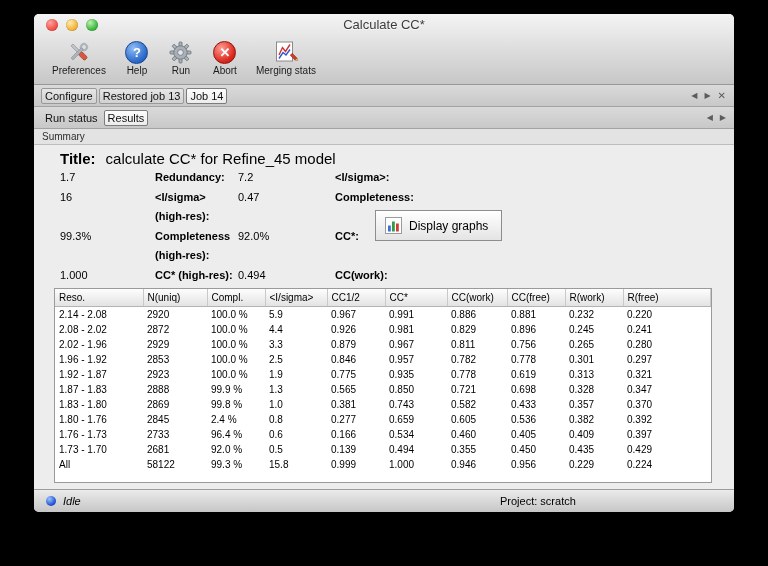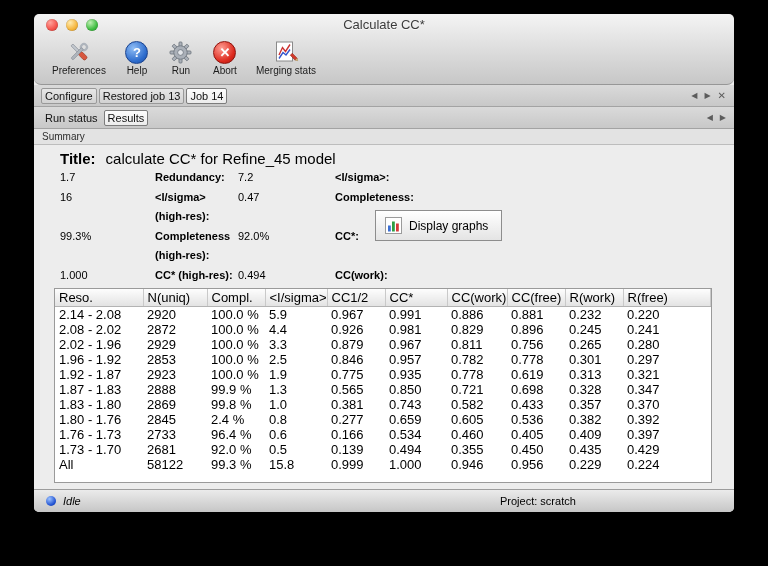--- a/index.html
+++ b/index.html
@@ -2,21 +2,21 @@
 <html><head>
 <meta charset="utf-8">
 <style>
   html,body{margin:0;padding:0;background:#000;}
   .stage{position:relative;width:768px;height:566px;background:#000;overflow:hidden;
          font-family:"Liberation Sans",sans-serif;-webkit-font-smoothing:antialiased;}
   .window{position:absolute;left:34px;top:14px;width:700px;height:498px;border-radius:5px;
           background:#ededed;overflow:hidden;display:flex;flex-direction:column;
           box-shadow:0 12px 30px rgba(0,0,0,.85);}
   
-  .header{background:linear-gradient(#f4f4f4,#c7c7c7);border-bottom:1px solid #979797;border-radius:7px;}
+  .header{background:linear-gradient(#f4f4f4,#c7c7c7);border-bottom:1px solid #979797;}
   .titlebar{position:relative;height:22px;}
   .traffic{position:absolute;left:12px;top:5px;display:flex;gap:8px;}
   .light{width:12px;height:12px;border-radius:50%;box-shadow:inset 0 0 1px rgba(0,0,0,.4);}
   .light.red{background:radial-gradient(circle at 35% 30%,#ffa39c,#f4534c 60%,#c33a33);}
   .light.yellow{background:radial-gradient(circle at 35% 30%,#ffebb0,#f5b53c 60%,#cf922a);}
   .light.green{background:radial-gradient(circle at 35% 30%,#c0f0b4,#3fbc41 60%,#2c9430);}
   .wtitle{text-align:center;line-height:22px;font-size:13px;color:#3b3b3b;
           text-shadow:0 1px 0 rgba(255,255,255,.6);}
   .toolbar{display:flex;align-items:flex-start;gap:10px;padding:3px 0 3px 14px;height:48px;box-sizing:border-box;}
   .tool{display:flex;flex-direction:column;align-items:center;gap:0;padding:0 4px;cursor:default;}
@@ -47,21 +47,21 @@
   .sl{font-weight:bold;}
   .sumgrid{display:grid;grid-template-columns:95px 83px 97px auto;font-size:11px;line-height:19.5px;
            width:480px;color:#000;}
   .btn-display{position:absolute;left:341px;top:65px;height:31px;box-sizing:border-box;
                display:flex;align-items:center;gap:7px;padding:0 13px 0 9px;
                background:linear-gradient(#ffffff,#e4e4e4);border:1px solid #8d8d8d;border-radius:0;
                font-size:12px;color:#000;box-shadow:inset 0 1px 0 rgba(255,255,255,.7);cursor:default;}
   
   .table-wrap{position:absolute;left:20px;top:143px;width:656px;height:193px;background:#fff;
               border:1px solid #9a9a9a;overflow:hidden;}
-  table.results{width:100%;border-collapse:collapse;table-layout:fixed;font-size:13px;color:#000;}
+  table.results{width:100%;border-collapse:collapse;table-layout:fixed;font-size:10px;color:#000;}
   table.results th{background:linear-gradient(#fdfdfd,#e3e3e3);border-bottom:1px solid #b3b3b3;
                    border-right:1px solid #c9c9c9;font-weight:normal;text-align:left;
                    padding:1px 4px;height:15px;white-space:nowrap;overflow:hidden;}
   table.results td{padding:0 4px;height:15px;line-height:15px;white-space:nowrap;overflow:hidden;}
   
   .statusbar{height:22px;background:linear-gradient(#ebebeb,#c6c6c6);border-top:1px solid #9c9c9c;
              display:flex;align-items:center;font-size:11px;color:#000;position:relative;}
   .led{width:10px;height:10px;border-radius:50%;margin-left:12px;
        background:radial-gradient(circle at 35% 30%,#9cc2ff,#2152d2 65%,#10348f);}
   .statustext{margin-left:7px;font-style:italic;}

